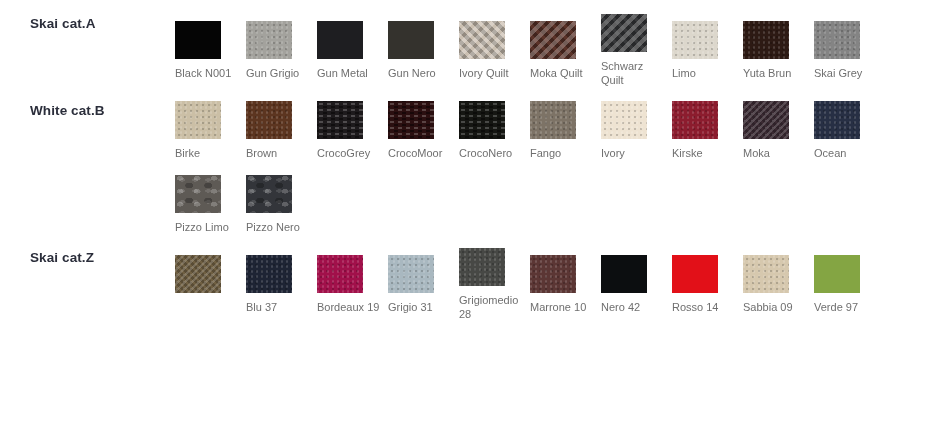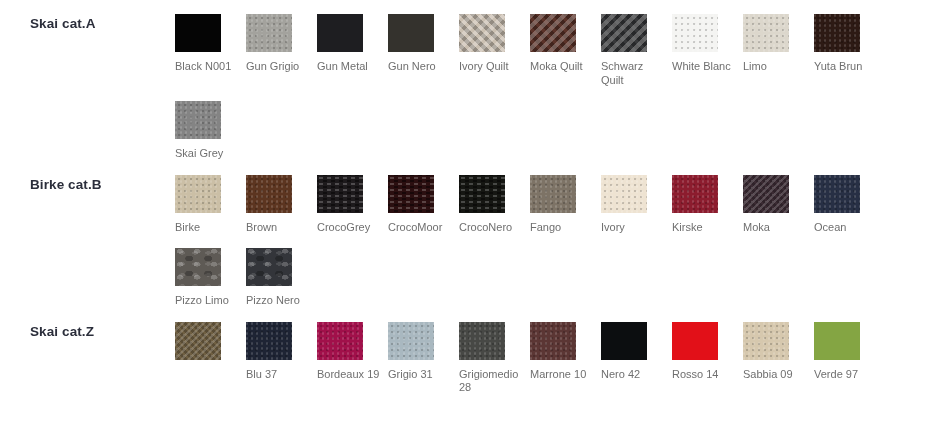--- a/index.html
+++ b/index.html
@@ -16,20 +16,21 @@
     width:175px;flex:0 0 175px;
     font-size:13.5px;font-weight:bold;color:#2b2e3b;
     letter-spacing:0.1px;
     padding-left:30px;box-sizing:border-box;
     padding-top:16px;
   }
   .swatch-grid{
     flex:1 1 auto;
     display:flex;flex-wrap:wrap;
     align-content:flex-start;
+    align-items:center;
   }
   .swatch-cell{
     width:71px;
     box-sizing:border-box;
     padding-top:14px;
     padding-right:4px;
   }
   .chip{
     width:46px;height:38px;
     display:block;
@@ -125,47 +126,41 @@
             </span>
             <div class="chip-label">Moka Quilt</div>
           </div>
           <div class="swatch-cell">
             <span class="chip" style="background: rgb(55, 56, 58);">
               <span class="tex tex-quilt"></span>
             </span>
             <div class="chip-label">Schwarz Quilt</div>
           </div>
           <div class="swatch-cell">
-            <span class="chip" style="background: rgb(244, 244, 242);">
-              <span class="tex tex-grain"></span>
-            </span>
-            <div class="chip-label">White Blanc</div>
-          </div>
-          <div class="swatch-cell">
             <span class="chip" style="background: rgb(220, 215, 204);">
               <span class="tex tex-grain"></span>
             </span>
             <div class="chip-label">Limo</div>
           </div>
           <div class="swatch-cell">
             <span class="chip" style="background: rgb(45, 26, 20);">
               <span class="tex tex-grain"></span>
             </span>
             <div class="chip-label">Yuta Brun</div>
           </div>
           <div class="swatch-cell">
             <span class="chip" style="background: rgb(132, 132, 132);">
               <span class="tex tex-grain"></span>
             </span>
             <div class="chip-label">Skai Grey</div>
           </div>
         </div>
       </div>
       <div class="cat-row">
-        <div class="cat-label">Birke cat.B</div>
+        <div class="cat-label">White cat.B</div>
         <div class="swatch-grid">
           <div class="swatch-cell">
             <span class="chip" style="background: rgb(203, 191, 166);">
               <span class="tex tex-grain"></span>
             </span>
             <div class="chip-label">Birke</div>
           </div>
           <div class="swatch-cell">
             <span class="chip" style="background: rgb(92, 53, 32);">
               <span class="tex tex-grain"></span>

